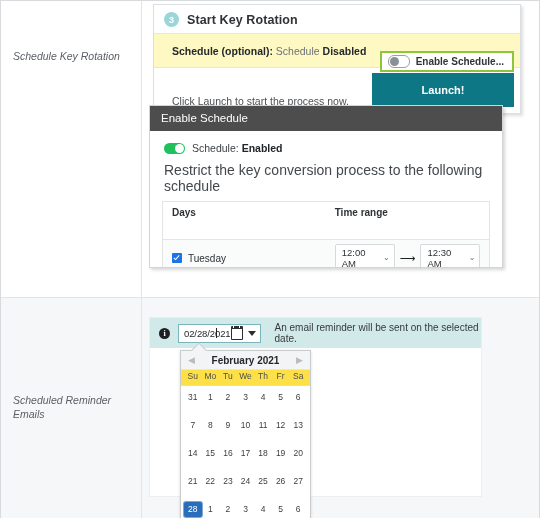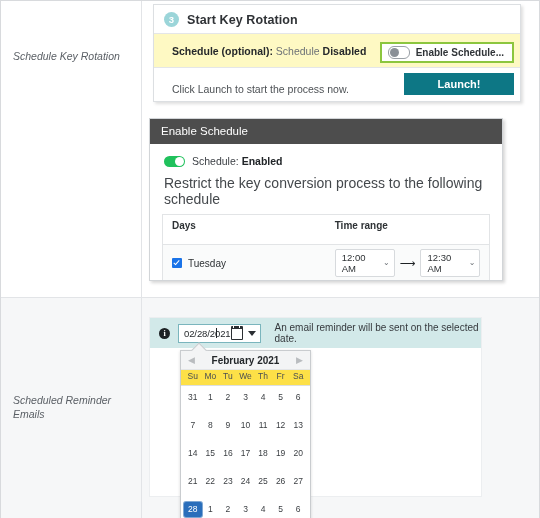--- a/index.html
+++ b/index.html
@@ -102,21 +102,21 @@
     padding: 0 8px 0 18px;
     position: relative;
   }
   .sched-text { font-size: 10.5px; color: #4d5155; }
   .sched-text b { color: #25282b; }
   .sched-text .muted { color: #6c7176; }
 
   .toggle-highlight {
     position: absolute;
     right: 6px;
-    top: 8px;
+    top: 17px;
     border: 2px solid #8cc63e;
     background: #ffffff;
     padding: 3px 8px 3px 6px;
     display: flex;
     align-items: center;
     gap: 6px;
     height: 21px;
     box-sizing: border-box;
   }
   .toggle-off {
@@ -142,33 +142,33 @@
     align-items: flex-end;
     justify-content: space-between;
     padding: 5px 6px 6px 18px;
   }
   .launch-note { font-size: 10.5px; color: #4d5155; }
   .launch-btn {
     background: #0d7785;
     color: #ffffff;
     font-size: 11px;
     font-weight: bold;
-    padding: 5px 0;
-    width: 110px;
+    padding: 11px 0;
+    width: 142px;
     text-align: center;
     border: none;
     font-family: "Liberation Sans", sans-serif;
     cursor: pointer;
   }
 
   
   .card2 {
     position: absolute;
     left: 148px;
-    top: 117px;
+    top: 104px;
     width: 354px;
     height: 163px;
     box-sizing: border-box;
     background: #ffffff;
     border: 1px solid #d2d5d8;
     box-shadow: 2px 2px 3px rgba(0,0,0,0.16);
     overflow: hidden;
   }
   .dlg-head {
     background: #4d4d4d;
@@ -202,21 +202,21 @@
     border-collapse: collapse;
     border: 1px solid #e2e4e6;
     border-bottom: none;
     table-layout: fixed;
   }
   .sched-table th {
     text-align: left;
     font-size: 10px;
     font-weight: bold;
     color: #2e3235;
-    padding: 5px 0 13px 9px;
+    padding: 5px 0 21px 9px;
     border-bottom: 1px solid #e2e4e6;
     background: #ffffff;
   }
   .sched-table td {
     font-size: 10px;
     color: #2e3235;
     padding: 4px 0 4px 9px;
     border-bottom: 1px solid #eceef0;
     vertical-align: middle;
   }

